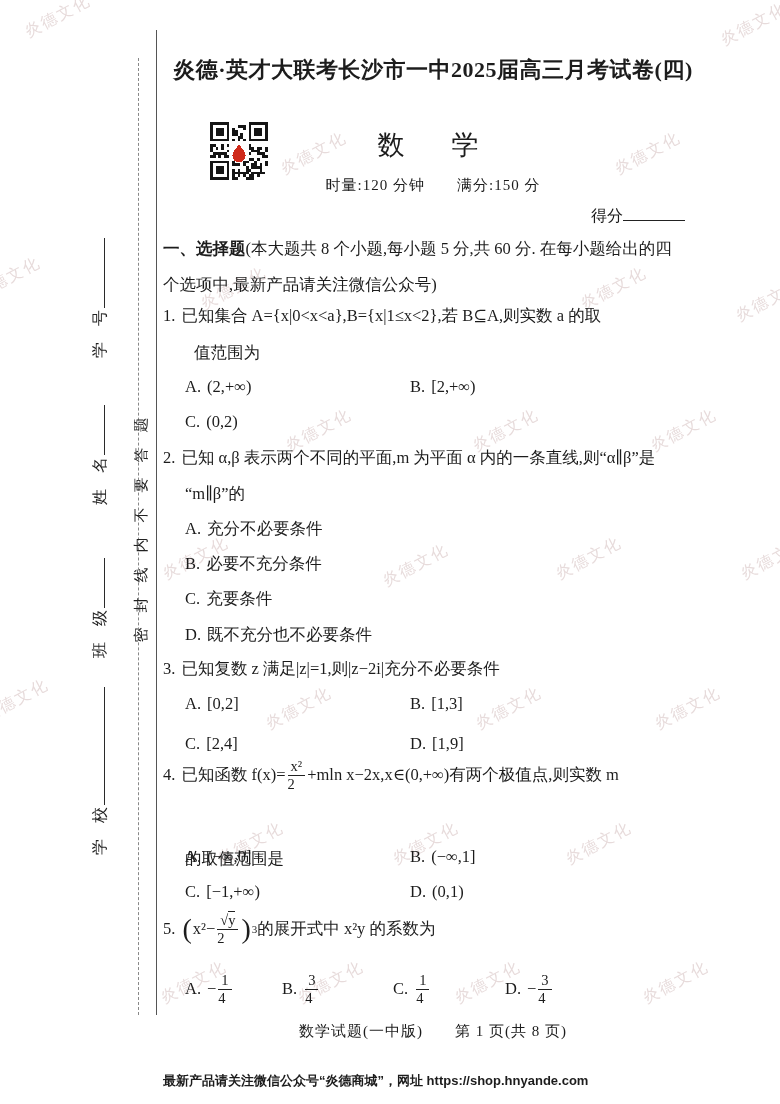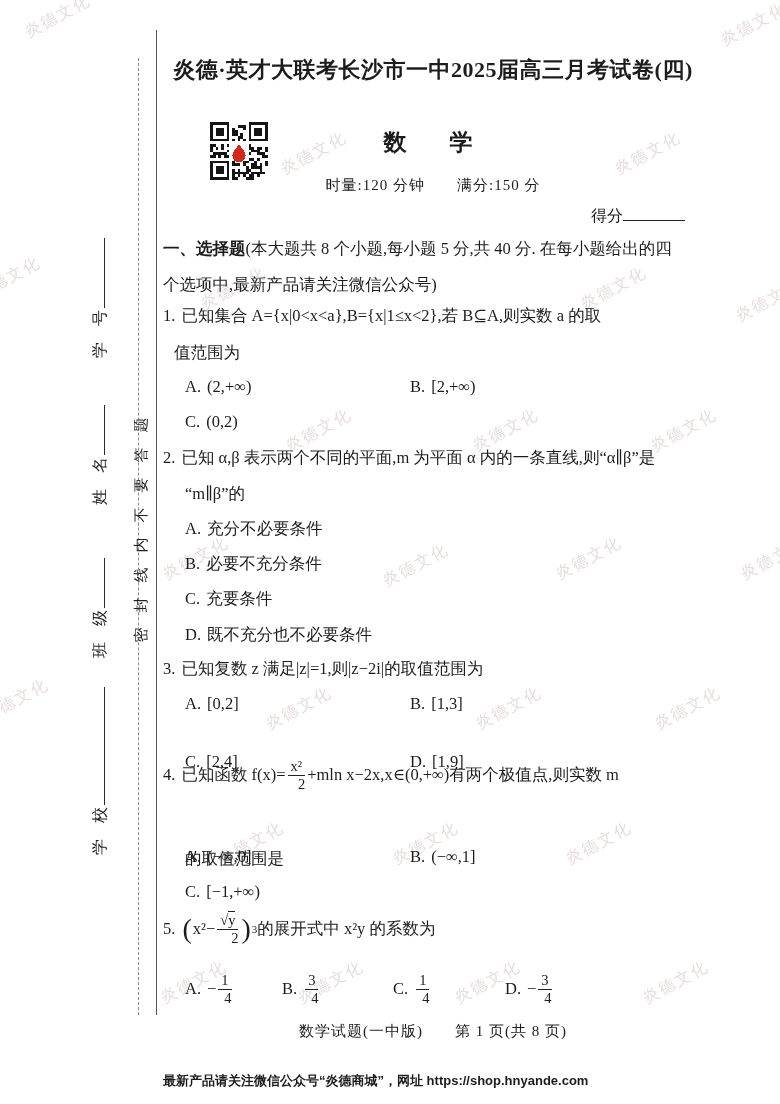--- a/index.html
+++ b/index.html
@@ -14,31 +14,31 @@
   .line-dashed{position:absolute;left:138px;top:58px;height:957px;width:0;border-left:1.6px dashed #888;}
   
   .vrot{position:absolute;height:22px;line-height:22px;transform:rotate(-90deg);
         white-space:nowrap;text-align:center;font-size:16px;color:#222;}
   .fieldline{display:inline-block;border-bottom:1.3px solid #2a2a2a;height:15px;margin-left:2px;}
   .sealtxt{font-size:15px;}
   
   .abs{position:absolute;white-space:nowrap;}
   .ctr{width:540px;text-align:center;}
   .title{font-size:22px;font-weight:900;letter-spacing:0.5px;}
-  .subject{font-size:23px;font-weight:700;letter-spacing:10px;}
+  .subject{font-size:27px;font-weight:400;letter-spacing:10px;}
   .meta{font-size:15px;letter-spacing:1px;}
   .score{font-size:16px;}
   .scoreline{display:inline-block;width:62px;border-bottom:1.4px solid #222;height:13px;}
   .body-t{font-size:16.5px;}
   .bold{font-weight:bold;}
   .optrow{position:absolute;left:185px;display:flex;font-size:16.5px;white-space:nowrap;align-items:center;}
   .opt{width:225px;}
   .lbl{margin-right:6px;}
   .flexline{display:flex;align-items:center;}
-  .frac{display:inline-block;text-align:right;vertical-align:middle;font-size:14.5px;line-height:1.15;margin:0 2px;}
+  .frac{display:inline-block;text-align:left;vertical-align:middle;font-size:14.5px;line-height:1.15;margin:0 2px;}
   .frac .num{display:block;border-bottom:1.2px solid #222;padding:0 3px;}
   .frac .den{display:block;}
   .vinc{border-top:1.2px solid #222;}
   .bigp{font-size:28px;font-weight:400;line-height:1;margin:0 1px;}
   sup{font-size:11px;}
   .footer{font-size:15px;letter-spacing:1px;}
   .notice{font-family:"Liberation Sans","DejaVu Sans",sans-serif;font-weight:700;font-size:13px;}
   .qr{position:absolute;left:210px;top:122px;width:58px;height:58px;}
 </style>
 </head>
@@ -209,73 +209,74 @@
       </svg></div>
 
   <div class="abs ctr subject" style="left:163px;top:127px">数　学</div>
   <div class="abs ctr meta" style="left:163px;top:176px">时量:120 分钟　　满分:150 分</div>
 
   <div class="abs score" style="left:591px;top:206px">
     <span>得分</span><span class="scoreline"></span>
   </div>
 
   <div class="abs body-t" style="left:163px;top:238px">
-    <span class="bold">一、选择题</span><span>(本大题共 8 个小题,每小题 5 分,共 40 分. 在每小题给出的四</span>
+    <span class="bold">一、选择题</span><span>(本大题共 8 个小题,每小题 5 分,共 60 分. 在每小题给出的四</span>
   </div>
   <div class="abs body-t" style="left:163px;top:274px">个选项中,最新产品请关注微信公众号)</div>
 
   <div class="abs body-t" style="left:163px;top:305px">
     <span class="lbl">1.</span><span>已知集合 A={x|0&lt;x&lt;a},B={x|1≤x&lt;2},若 B⊆A,则实数 a 的取</span>
   </div>
-  <div class="abs body-t" style="left:174px;top:342px">值范围为</div>
+  <div class="abs body-t" style="left:194px;top:342px">值范围为</div>
   <div class="optrow" style="top:377px">
     <span class="opt"><span class="lbl">A.</span><span>(2,+∞)</span></span>
     <span class="opt"><span class="lbl">B.</span><span>[2,+∞)</span></span>
   </div>
   <div class="optrow" style="top:412px">
     <span class="opt"><span class="lbl">C.</span><span>(0,2)</span></span>
   </div>
 
   <div class="abs body-t" style="left:163px;top:447px">
     <span class="lbl">2.</span><span>已知 α,β 表示两个不同的平面,m 为平面 α 内的一条直线,则“α∥β”是</span>
   </div>
   <div class="abs body-t" style="left:185px;top:483px">“m∥β”的</div>
   <div class="abs body-t" style="left:185px;top:518px"><span class="lbl">A.</span><span>充分不必要条件</span></div>
   <div class="abs body-t" style="left:185px;top:553px"><span class="lbl">B.</span><span>必要不充分条件</span></div>
   <div class="abs body-t" style="left:185px;top:588px"><span class="lbl">C.</span><span>充要条件</span></div>
   <div class="abs body-t" style="left:185px;top:624px"><span class="lbl">D.</span><span>既不充分也不必要条件</span></div>
 
   <div class="abs body-t" style="left:163px;top:658px">
-    <span class="lbl">3.</span><span>已知复数 z 满足|z|=1,则|z−2i|的取值范围为</span>
+    <span class="lbl">3.</span><span>已知复数 z 满足|z|=1,则|z−2i|充分不必要条件</span>
   </div>
   <div class="optrow" style="top:694px">
     <span class="opt"><span class="lbl">A.</span><span>[0,2]</span></span>
     <span class="opt"><span class="lbl">B.</span><span>[1,3]</span></span>
   </div>
-  <div class="optrow" style="top:752px">
+  <div class="optrow" style="top:734px">
     <span class="opt"><span class="lbl">C.</span><span>[2,4]</span></span>
     <span class="opt"><span class="lbl">D.</span><span>[1,9]</span></span>
   </div>
 
   <div class="abs body-t flexline" style="left:163px;top:758px">
     <span class="lbl">4.</span>
     <span>已知函数 f(x)=</span>
     <span class="frac">
         <span class="num">x²</span>
         <span class="den">2</span>
       </span>
     <span>+mln x−2x,x∈(0,+∞)有两个极值点,则实数 m</span>
   </div>
   <div class="abs body-t" style="left:185px;top:848px">的取值范围是</div>
   <div class="optrow" style="top:847px">
     <span class="opt"><span class="lbl">A.</span><span>(−∞,0]</span></span>
     <span class="opt"><span class="lbl">B.</span><span>(−∞,1]</span></span>
   </div>
   <div class="optrow" style="top:882px">
     <span class="opt"><span class="lbl">C.</span><span>[−1,+∞)</span></span>
+    <span class="opt"><span class="lbl">D.</span><span>(0,1)</span></span>
   </div>
 
   <div class="abs body-t flexline" style="left:163px;top:912px">
     <span class="lbl">5.</span>
     <span class="bigp">(</span>
     <span>x²−</span>
     <span class="frac">
       <span class="num"><span>√</span><span class="vinc">y</span></span>
       <span class="den">2</span>
     </span>

